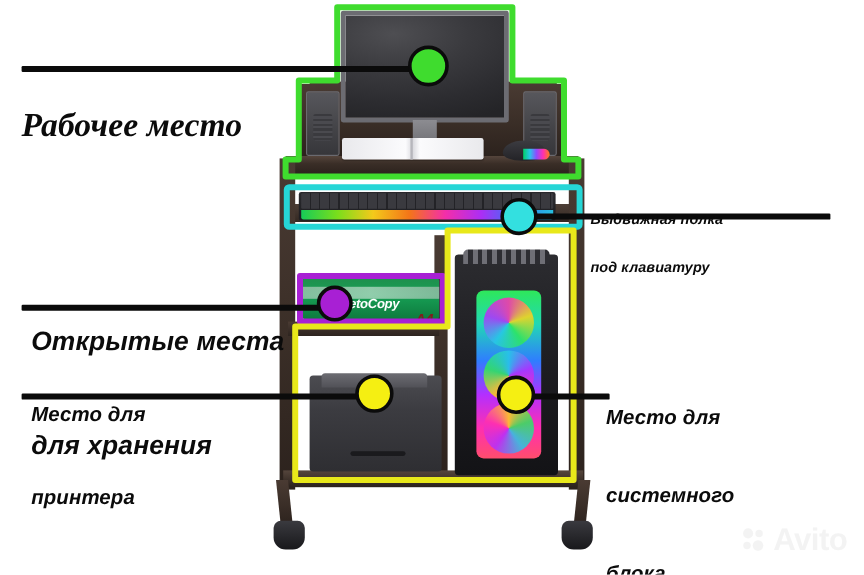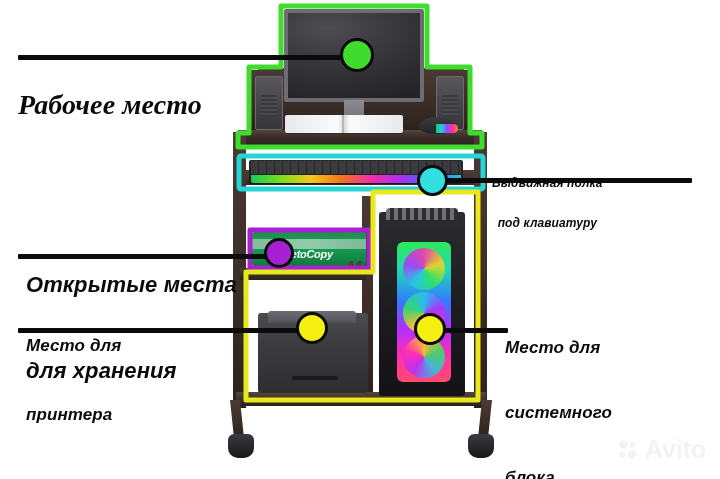--- a/index.html
+++ b/index.html
@@ -149,21 +149,21 @@
   <div class="lead" style="left:18px;top:55px;width:330px;"></div>
   <div class="dot" style="left:340px;top:38px;width:34px;height:34px;background:#3fdc2e;"></div>
   <div class="callout" style="left:18px;top:26px;font-size:28px;font-family:Liberation Serif, serif;">
     <span class="ln">Рабочее место</span>
   </div>
 
   <div class="lead" style="left:430px;top:178px;width:262px;"></div>
   <div class="dot" style="left:417px;top:165px;width:31px;height:31px;background:#33e0e0;"></div>
   <div class="callout" style="left:492px;top:150px;font-size:12px;text-align:left;">
     <span class="ln">Выдвижная полка</span>
-    <span class="ln" style="text-align:center;display:block;">под клавиатуру</span>
+    <span class="ln" style="text-align:left;display:block;">под клавиатуру</span>
   </div>
 
   <div class="lead" style="left:18px;top:254px;width:258px;"></div>
   <div class="dot" style="left:264px;top:238px;width:30px;height:30px;background:#a820d4;"></div>
   <div class="callout" style="left:26px;top:224px;font-size:22px;">
     <span class="ln">Открытые места</span>
     <span class="ln" style="margin-top:12px;">для хранения</span>
   </div>
 
   <div class="lead" style="left:18px;top:328px;width:294px;"></div>

